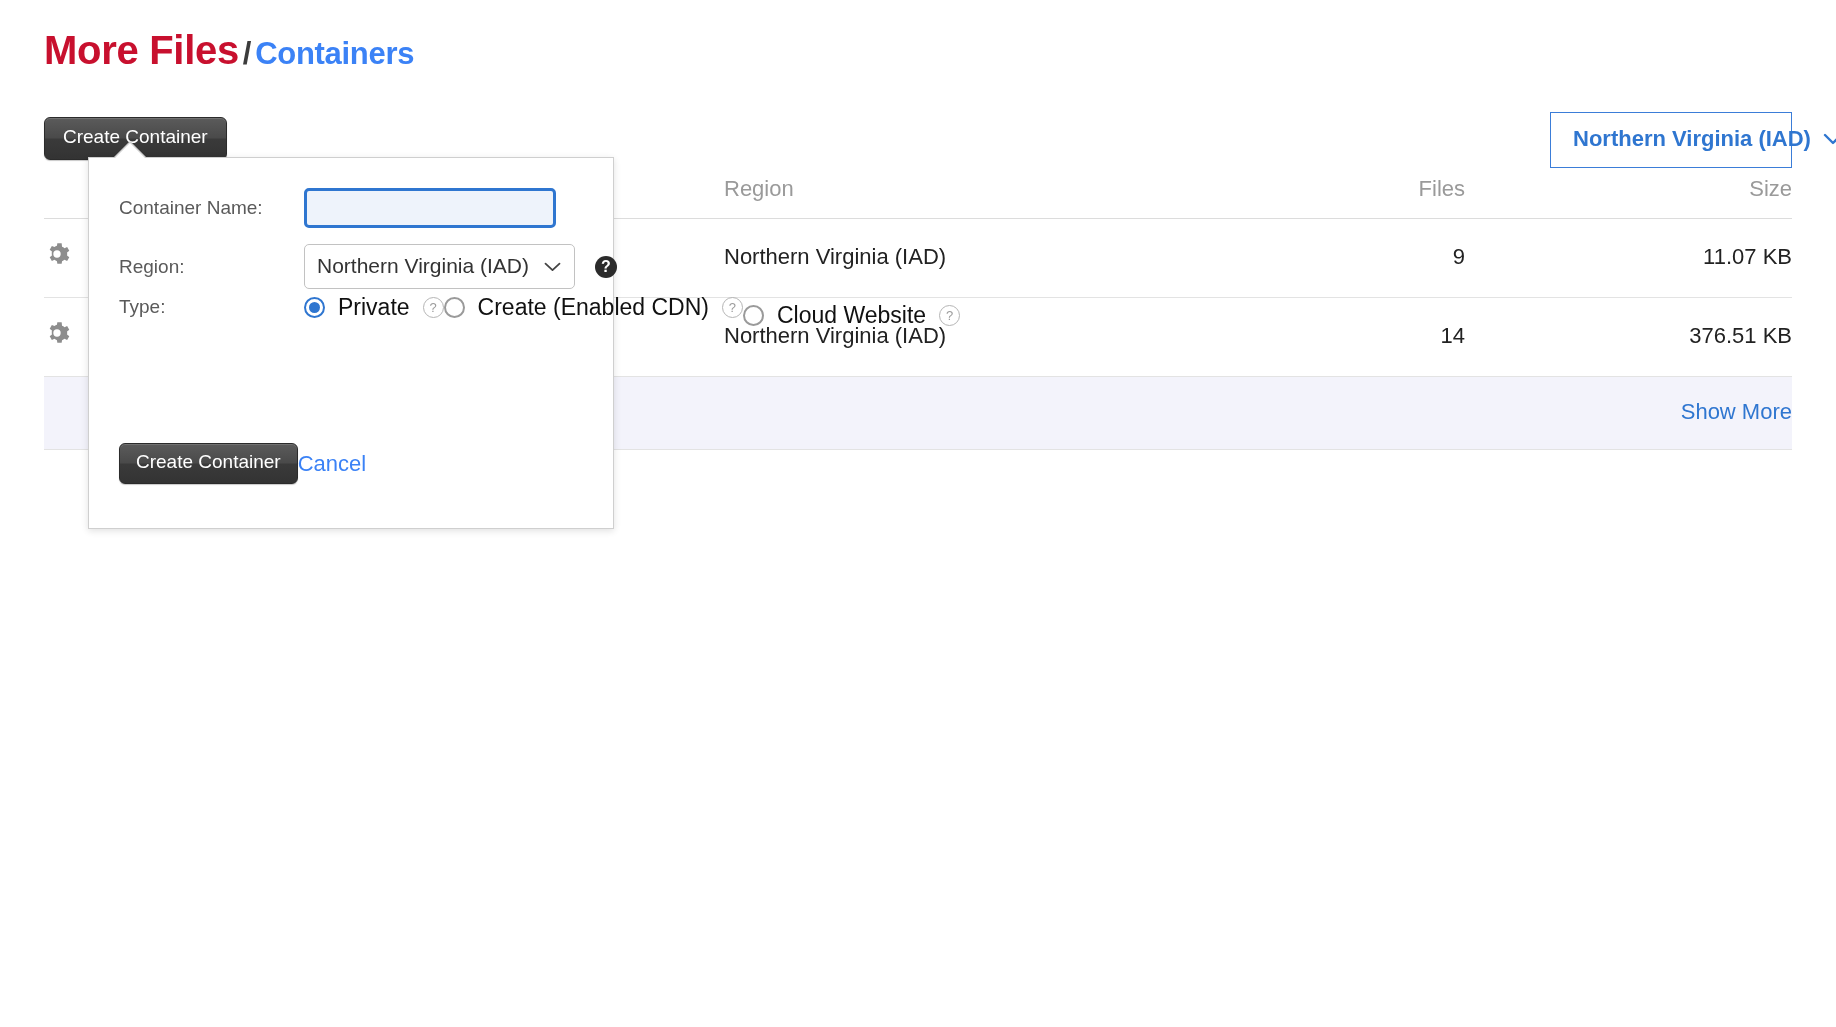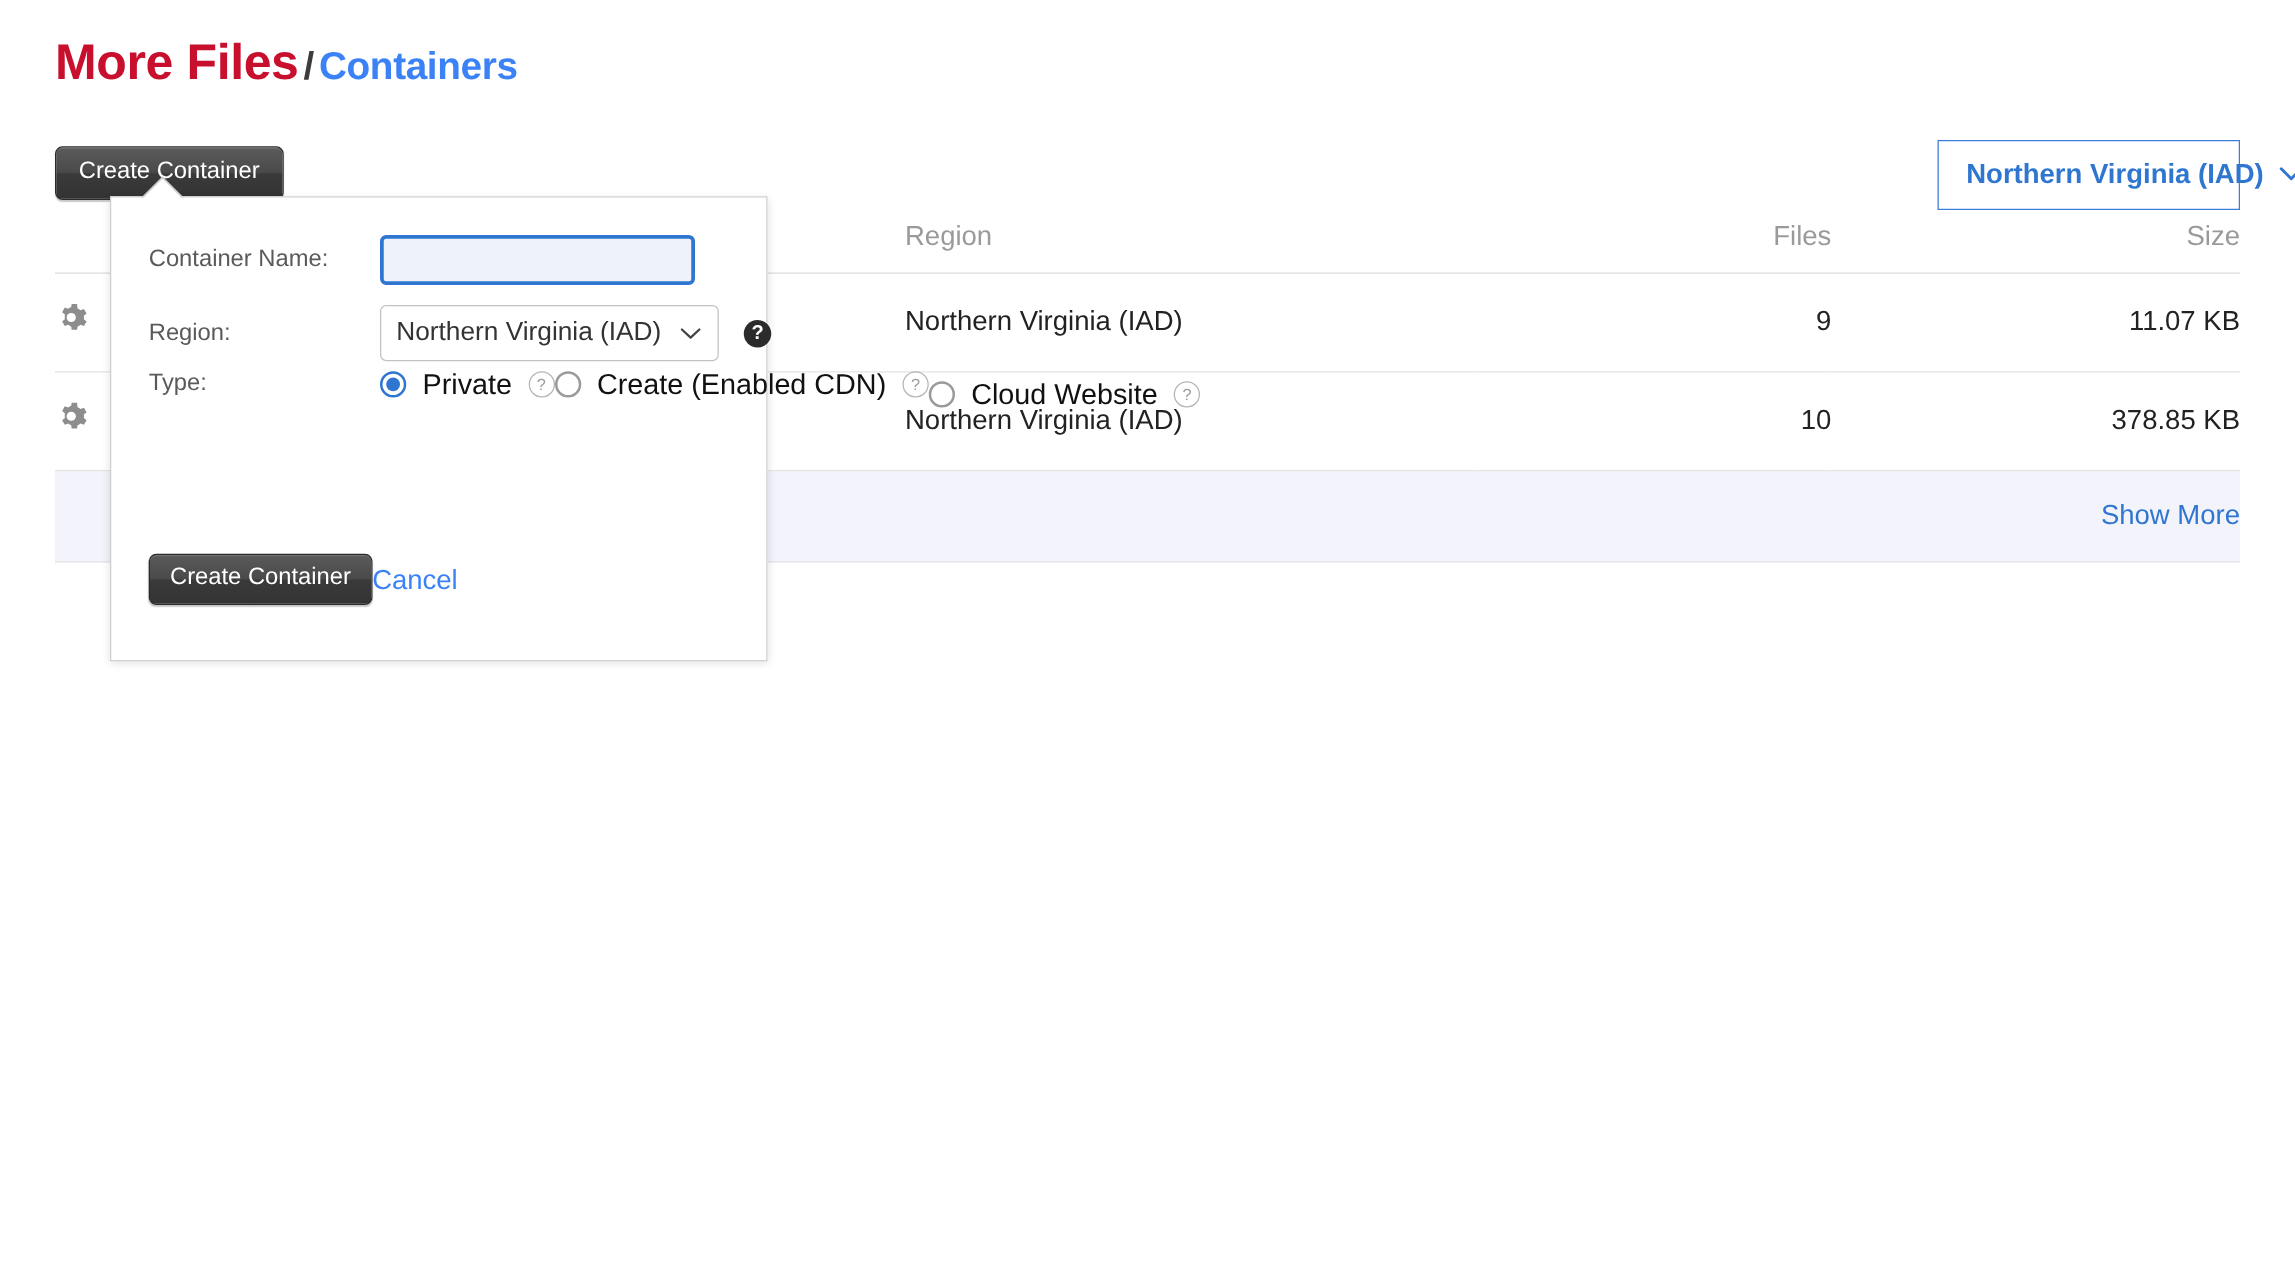--- a/index.html
+++ b/index.html
@@ -359,22 +359,22 @@
         <td class="col-gear">
           <span class="gear-icon">
             <svg width="26" height="26" viewBox="0 0 24 24" aria-hidden="true">
               <path fill="#8d8d8d" d="M12 8a4 4 0 1 0 0 8 4 4 0 0 0 0-8zm9.4 4a7.6 7.6 0 0 0-.12-1.3l2.06-1.6-2-3.46-2.43.98a7.6 7.6 0 0 0-2.26-1.3L16.3 2h-4l-.35 2.32c-.82.3-1.58.74-2.26 1.3L7.26 4.64l-2 3.46 2.06 1.6A7.6 7.6 0 0 0 7.2 12c0 .44.04.87.12 1.3l-2.06 1.6 2 3.46 2.43-.98c.68.56 1.44 1 2.26 1.3l.35 2.32h4l.35-2.32c.82-.3 1.58-.74 2.26-1.3l2.43.98 2-3.46-2.06-1.6c.08-.43.12-.86.12-1.3z"></path>
               <circle cx="12" cy="12" r="3.4" fill="#ffffff"></circle>
             </svg>
           </span>
         </td>
         <td class="col-name"></td>
         <td class="col-region" style="text-align:left;">Northern Virginia (IAD)</td>
-        <td class="col-files">10</td>
-        <td class="col-size">378.85 KB</td>
+        <td class="col-files">14</td>
+        <td class="col-size">376.51 KB</td>
       </tr>
       <tr class="show-more-row">
         <td colspan="5">
           <span class="show-more-link">Show More</span>
         </td>
       </tr>
     </tbody>
   </table>
 </div>
 

